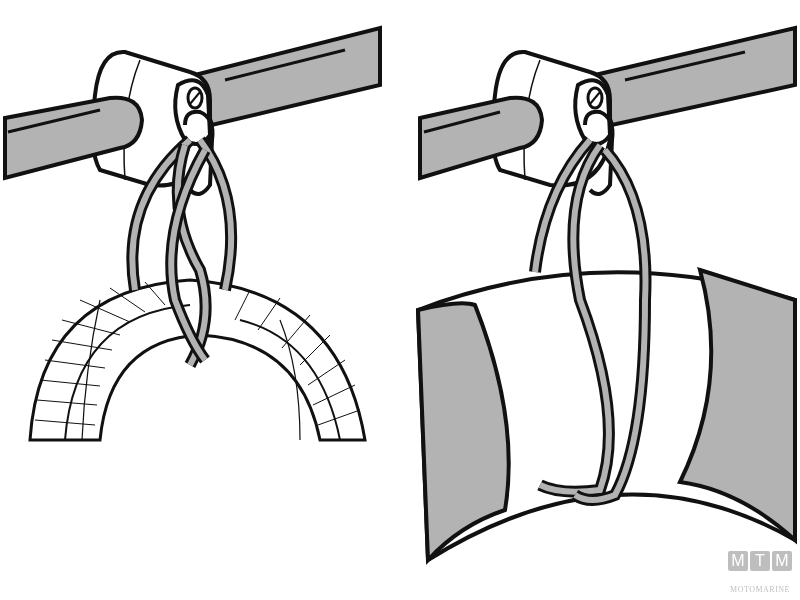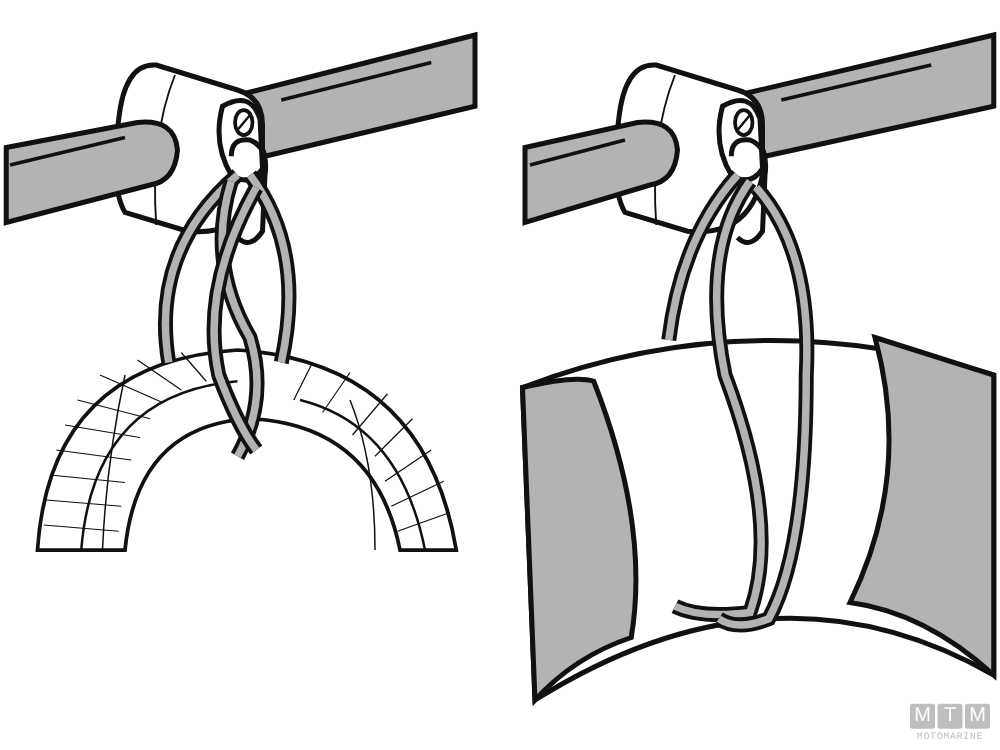--- a/index.html
+++ b/index.html
@@ -4,21 +4,21 @@
 <style>
   html, body { margin: 0; padding: 0; background: #ffffff; }
   body { width: 800px; height: 600px; position: relative; overflow: hidden; font-family: "Liberation Sans", sans-serif; }
   .panel { position: absolute; top: 0; width: 400px; height: 600px; }
   .panel.left { left: 0; }
   .panel.right { left: 400px; }
   svg { display: block; }
   .watermark { position: absolute; right: 6px; bottom: 6px; width: 68px; text-align: center; opacity: 0.55; }
   .wm-letters { display: flex; justify-content: center; gap: 2px; }
   .wm-letter { width: 20px; height: 20px; background: #8a8a8a; color: #fff; font-size: 16px; line-height: 20px; text-align: center; border-radius: 2px; font-family: "Liberation Sans", sans-serif; }
-  .wm-sub { font-size: 8px; color: #8a8a8a; letter-spacing: 0.5px; margin-top: 2px; font-family: Liberation Mono, monospace; }
+  .wm-sub { font-size: 8px; color: #8a8a8a; letter-spacing: 0.5px; margin-top: 14px; font-family: Liberation Serif, serif; }
 </style>
 </head>
 <body>
 
 <div class="panel left">
   <svg width="400" height="600" viewBox="0 0 400 600">
 
     <polygon points="195,75 380,28 380,85 212,125" fill="#b3b3b3" stroke="#111" stroke-width="4"></polygon>
     <line x1="225" y1="80" x2="345" y2="50" stroke="#111" stroke-width="3"></line>
 

